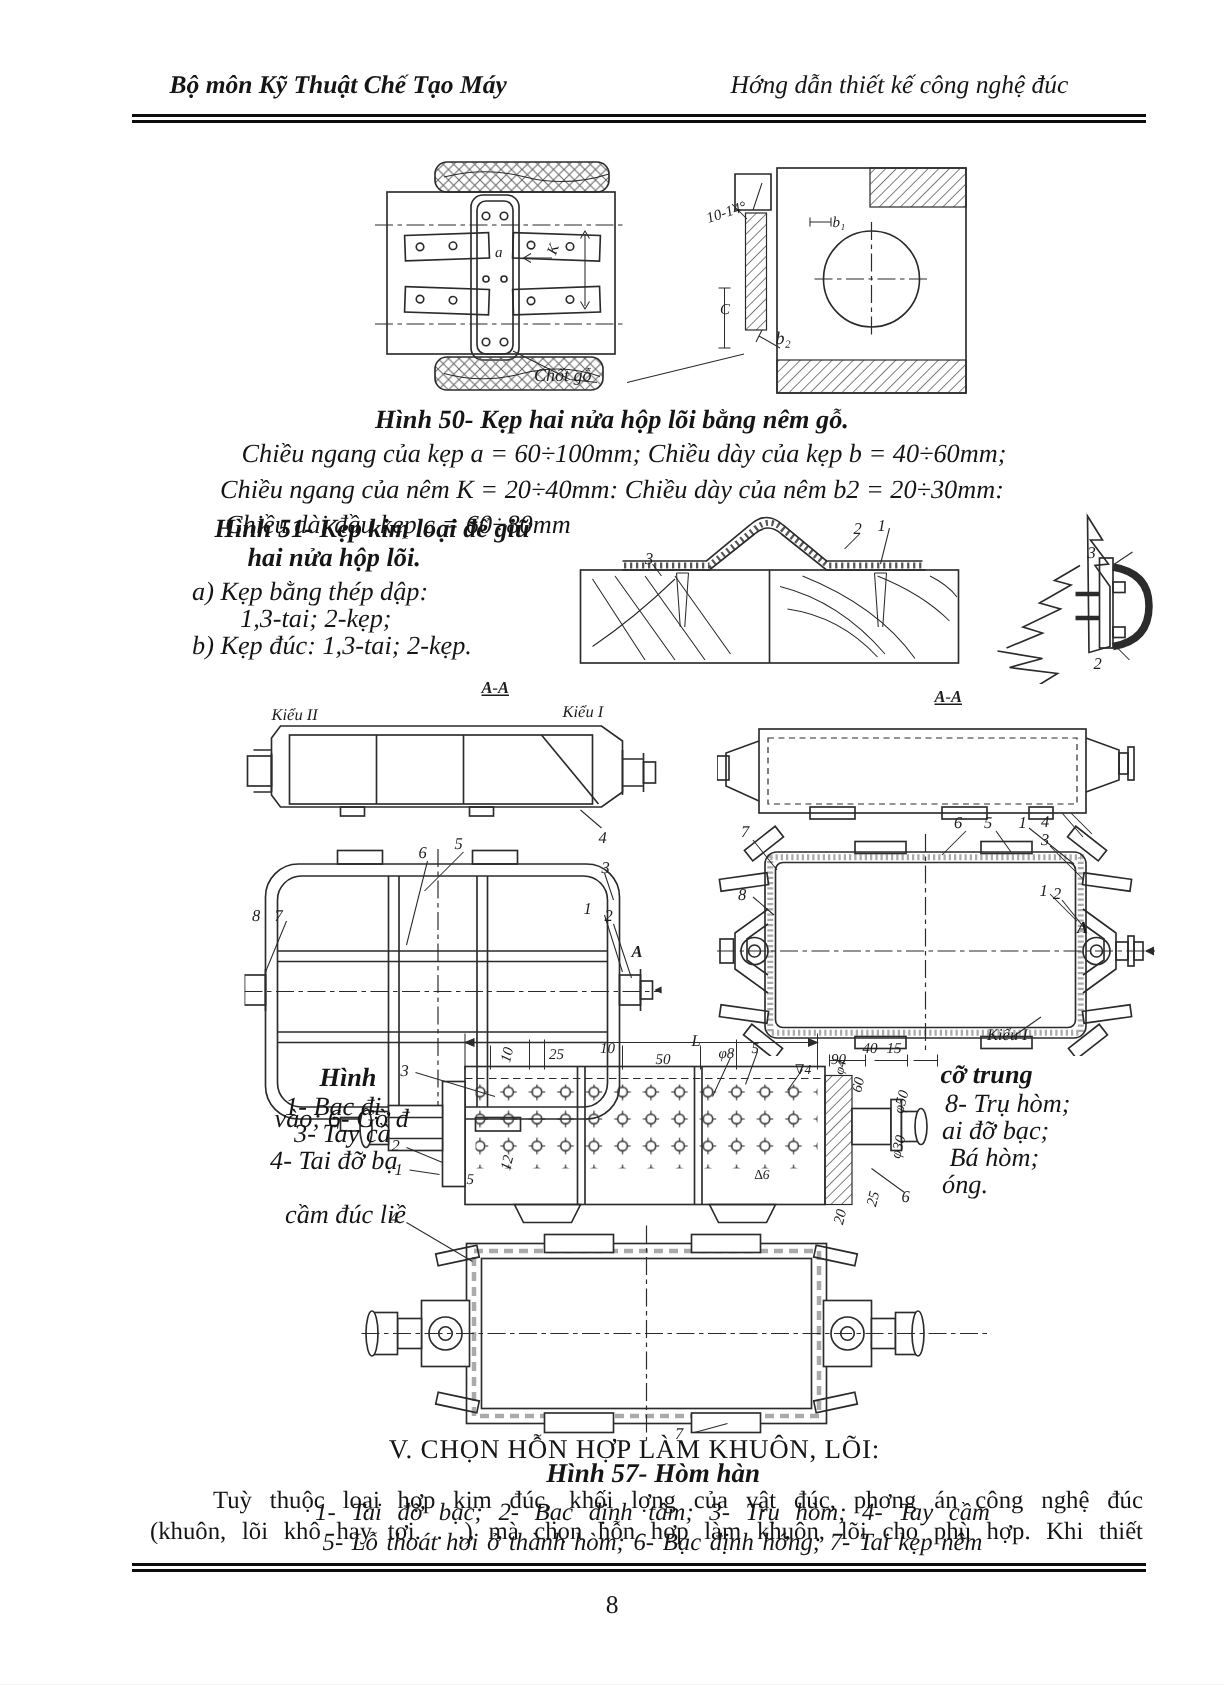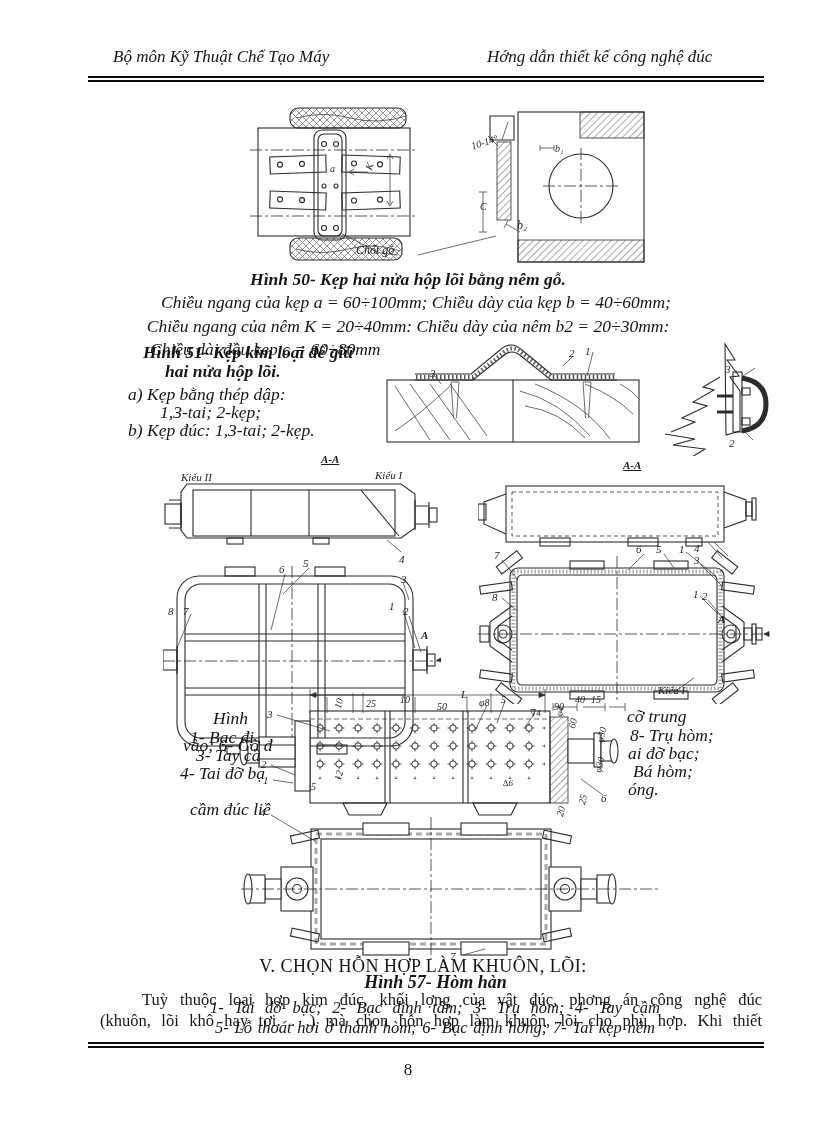--- a/index.html
+++ b/index.html
@@ -1,20 +1,20 @@
 <!DOCTYPE html>
 <html><head>
 <meta charset="utf-8">
 <style>
   html,body{margin:0;padding:0;background:#e8e8e8;}
   .page{position:relative;width:816px;height:1123px;margin:0 auto;background:#ffffff;
         font-family:"Liberation Serif","DejaVu Serif",serif;color:#151515;overflow:hidden;}
   .abs{position:absolute;white-space:nowrap;}
   .it{font-style:italic;}
-  .b{font-weight:normal;}
+  .b{font-weight:bold;}
   .ctr{left:0;right:0;text-align:center;white-space:normal;}
   .rule{position:absolute;height:2px;border-top:2.5px solid #0d0d0d;border-bottom:2px solid #0d0d0d;}
   .fig{position:absolute;}
   .fig svg{position:absolute;left:0;top:0;}
   .fig-label{position:absolute;font-style:italic;font-size:11px;line-height:1;
              white-space:nowrap;transform-origin:left top;color:#1c1c1c;}
   .note{font-size:17.5px;}
   .cap{font-size:17.5px;font-weight:bold;font-style:italic;}
   .frag{font-size:17.5px;font-style:italic;}
   .para{font-size:16.5px;line-height:1.25;}

